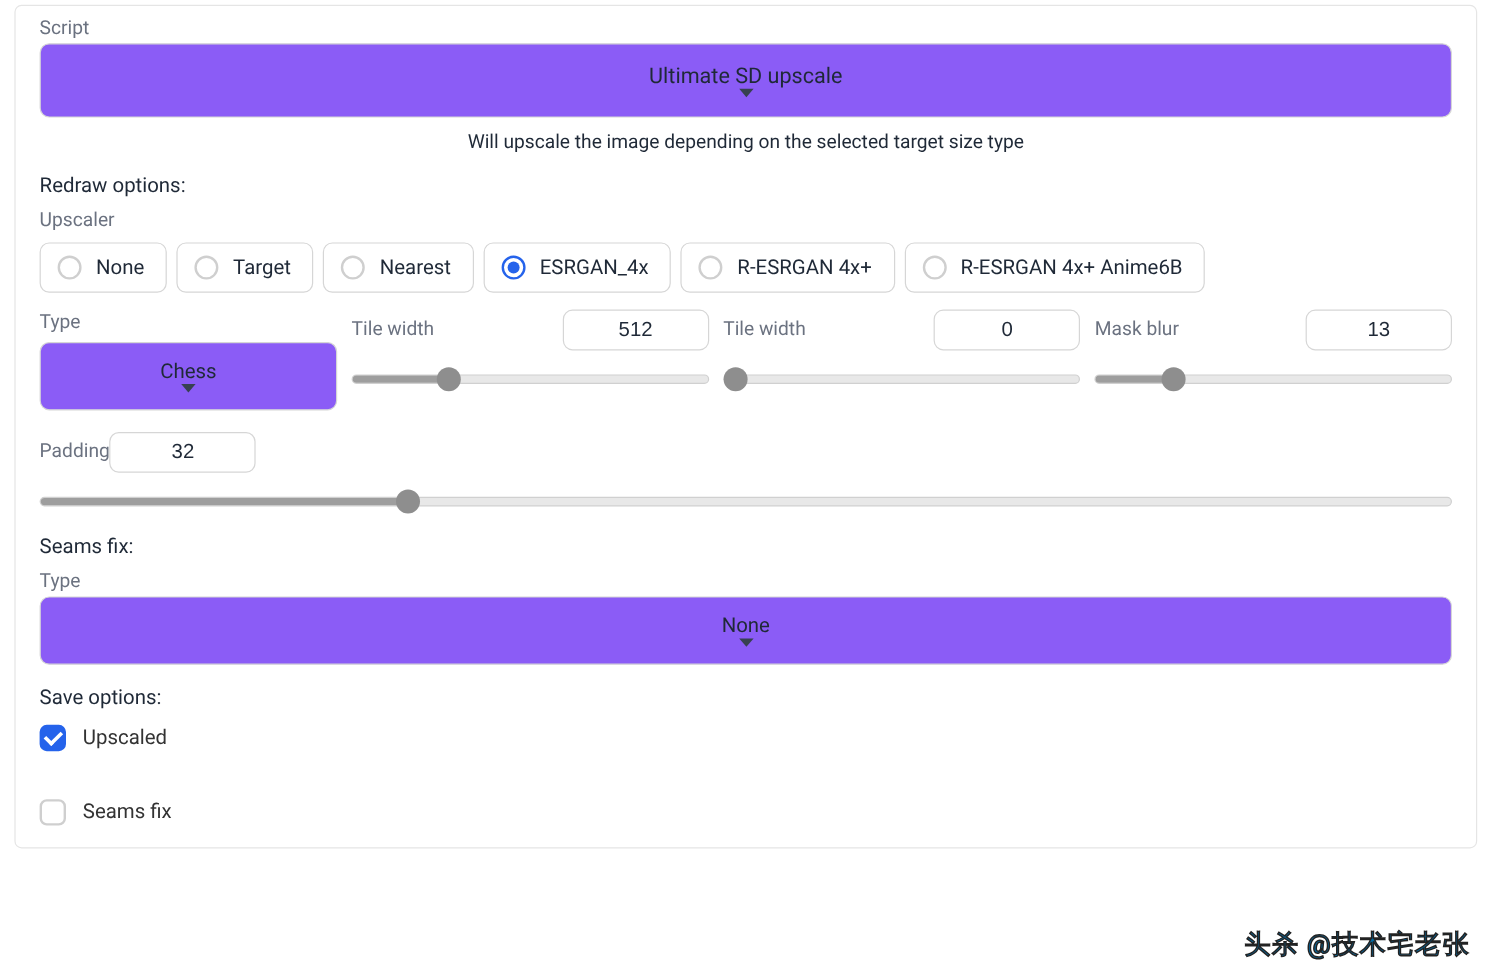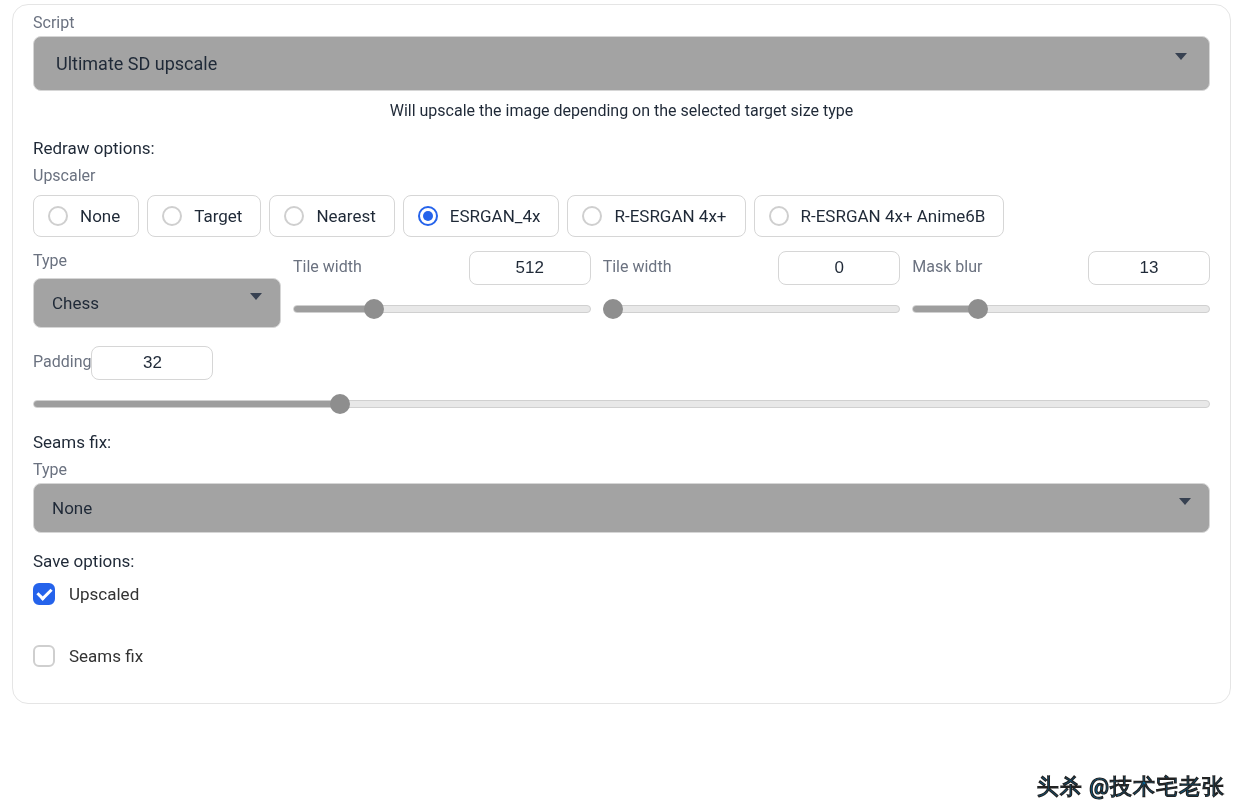--- a/index.html
+++ b/index.html
@@ -5,46 +5,48 @@
   * { box-sizing: border-box; margin: 0; padding: 0; }
   body {
     font-family: -apple-system, BlinkMacSystemFont, "Segoe UI", Roboto, sans-serif;
     background: #fff;
     color: #333;
     font-size: 16px;
     padding: 0;
   }
   .panel {
     border: 1px solid #e5e5e5;
-    border-radius: 16px;
+    border-radius: 6px;
     margin: 4px 12px 8px 12px;
-    padding: 0 20px 36px 20px;
+    padding: 0 20px 18px 20px;
   }
   .label {
     color: #6b7280;
     font-size: 16px;
     margin-bottom: 4px;
     margin-top: 8px;
   }
   .desc {
     color: #1f2937;
     font-size: 16px;
     margin-top: 10px;
     text-align: center;
   }
   .select-box {
     border: 1px solid #d6d6d6;
     border-radius: 8px;
     padding: 14px 18px;
     display: flex;
     justify-content: space-between;
-    background: #a3a3a3;
+    align-items: center;
+    background: #8b5cf6;
     cursor: pointer;
     font-size: 17px;
     color: #1f2937;
+    flex-direction: column;
   }
   .select-box.large { padding: 16px 22px; font-size: 18px; }
   .caret {
     width: 0; height: 0;
     border-left: 6px solid transparent;
     border-right: 6px solid transparent;
     border-top: 7px solid #374151;
   }
   .row { display: flex; gap: 12px; margin-top: 6px; align-items: flex-start; }
   .col { display: flex; flex-direction: column; }

